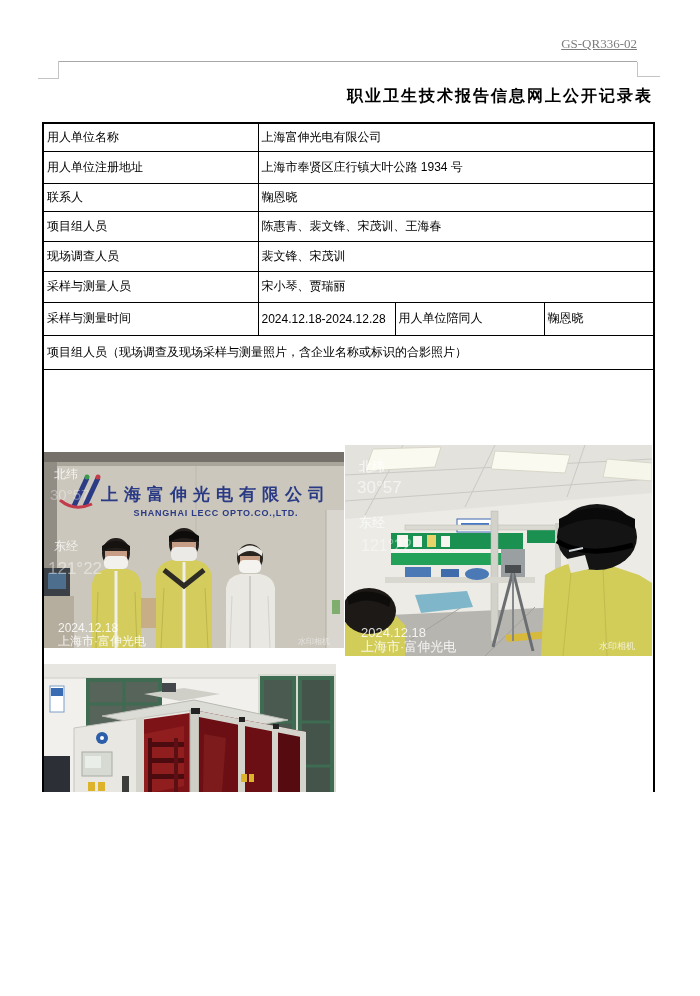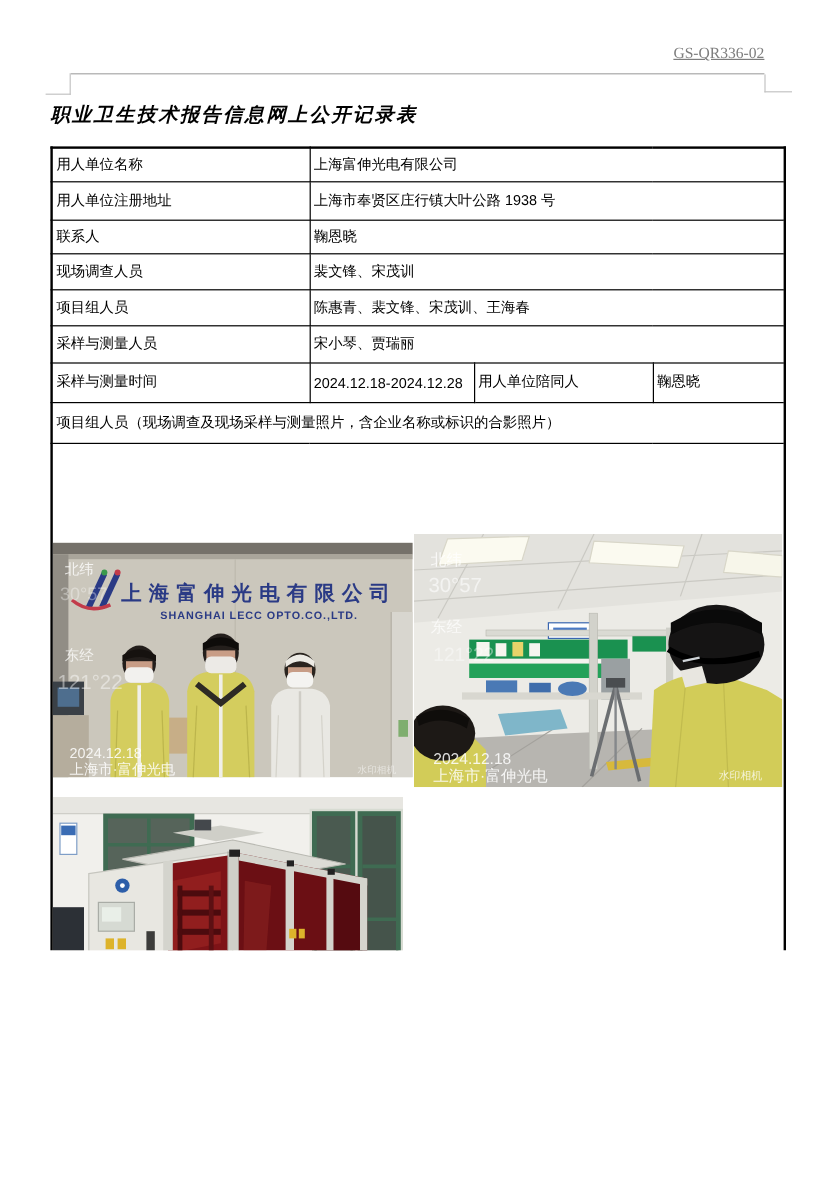--- a/index.html
+++ b/index.html
@@ -13,22 +13,22 @@
     font-family:"Liberation Serif","DejaVu Serif",serif; font-size:13px; color:#7d7d7d;
     text-decoration:underline;
   }
   .header-rule { position:absolute; left:59px; top:61px; width:578px; border-top:1px solid #a8a8a8; }
   .crop { position:absolute; }
   .crop.tl { left:38px; top:61px;  width:21px; height:18px; border-right:1px solid #c4c4c4; border-bottom:1px solid #c4c4c4; }
   .crop.tr { left:637px; top:62px; width:23px; height:15px; border-left:1px solid #c4c4c4;  border-bottom:1px solid #c4c4c4; }
   .crop.bl { left:38px; top:917px; width:21px; height:23px; border-right:1px solid #c4c4c4; border-top:1px solid #c4c4c4; }
   .crop.br { left:637px; top:917px; width:23px; height:23px; border-left:1px solid #c4c4c4;  border-top:1px solid #c4c4c4; }
   .title {
-    position:absolute; left:42px; top:86px; width:611px; text-align:left;
-    font-size:16px; font-weight:bold; letter-spacing:2px;font-style:italic;
+    position:absolute; left:42px; top:86px; width:611px; text-align:right;
+    font-size:16px; font-weight:bold; letter-spacing:2px;
   }
   table.form {
     position:absolute; left:42px; top:122px; width:611px;
     border-collapse:collapse; table-layout:fixed; border:2px solid #000;
   }
   table.form td {
     border:1px solid #000; text-align:left; vertical-align:middle;
     font-size:12px; padding:0 3px; overflow:hidden;
   }
   .two-line { line-height:1.45; }
@@ -57,33 +57,33 @@
         <col style="width:149px">
         <col style="width:110px">
       </colgroup>
     <tbody>
         <tr style="height:28px">
       <td>用人单位名称</td>
       <td colspan="3">上海富伸光电有限公司</td>
     </tr>
     <tr style="height:32px">
       <td>用人单位注册地址</td>
-      <td colspan="3">上海市奉贤区庄行镇大叶公路 1938 号</td>
+      <td colspan="3">上海市奉贤区庄行镇大叶公路 1934 号</td>
     </tr>
     <tr style="height:28px">
       <td>联系人</td>
       <td colspan="3">鞠恩晓</td>
     </tr>
     <tr style="height:30px">
+      <td>项目组人员</td>
+      <td colspan="3">陈惠青、裴文锋、宋茂训、王海春</td>
+    </tr>
+    <tr style="height:30px">
       <td>现场调查人员</td>
       <td colspan="3">裴文锋、宋茂训</td>
-    </tr>
-    <tr style="height:30px">
-      <td>项目组人员</td>
-      <td colspan="3">陈惠青、裴文锋、宋茂训、王海春</td>
     </tr>
     <tr style="height:31px">
       <td>采样与测量人员</td>
       <td colspan="3">宋小琴、贾瑞丽</td>
     </tr>
     <tr style="height:33px">
       <td>采样与测量时间</td>
       <td>2024.12.18-2024.12.28</td>
       <td>用人单位陪同人</td>
       <td>鞠恩晓</td>

